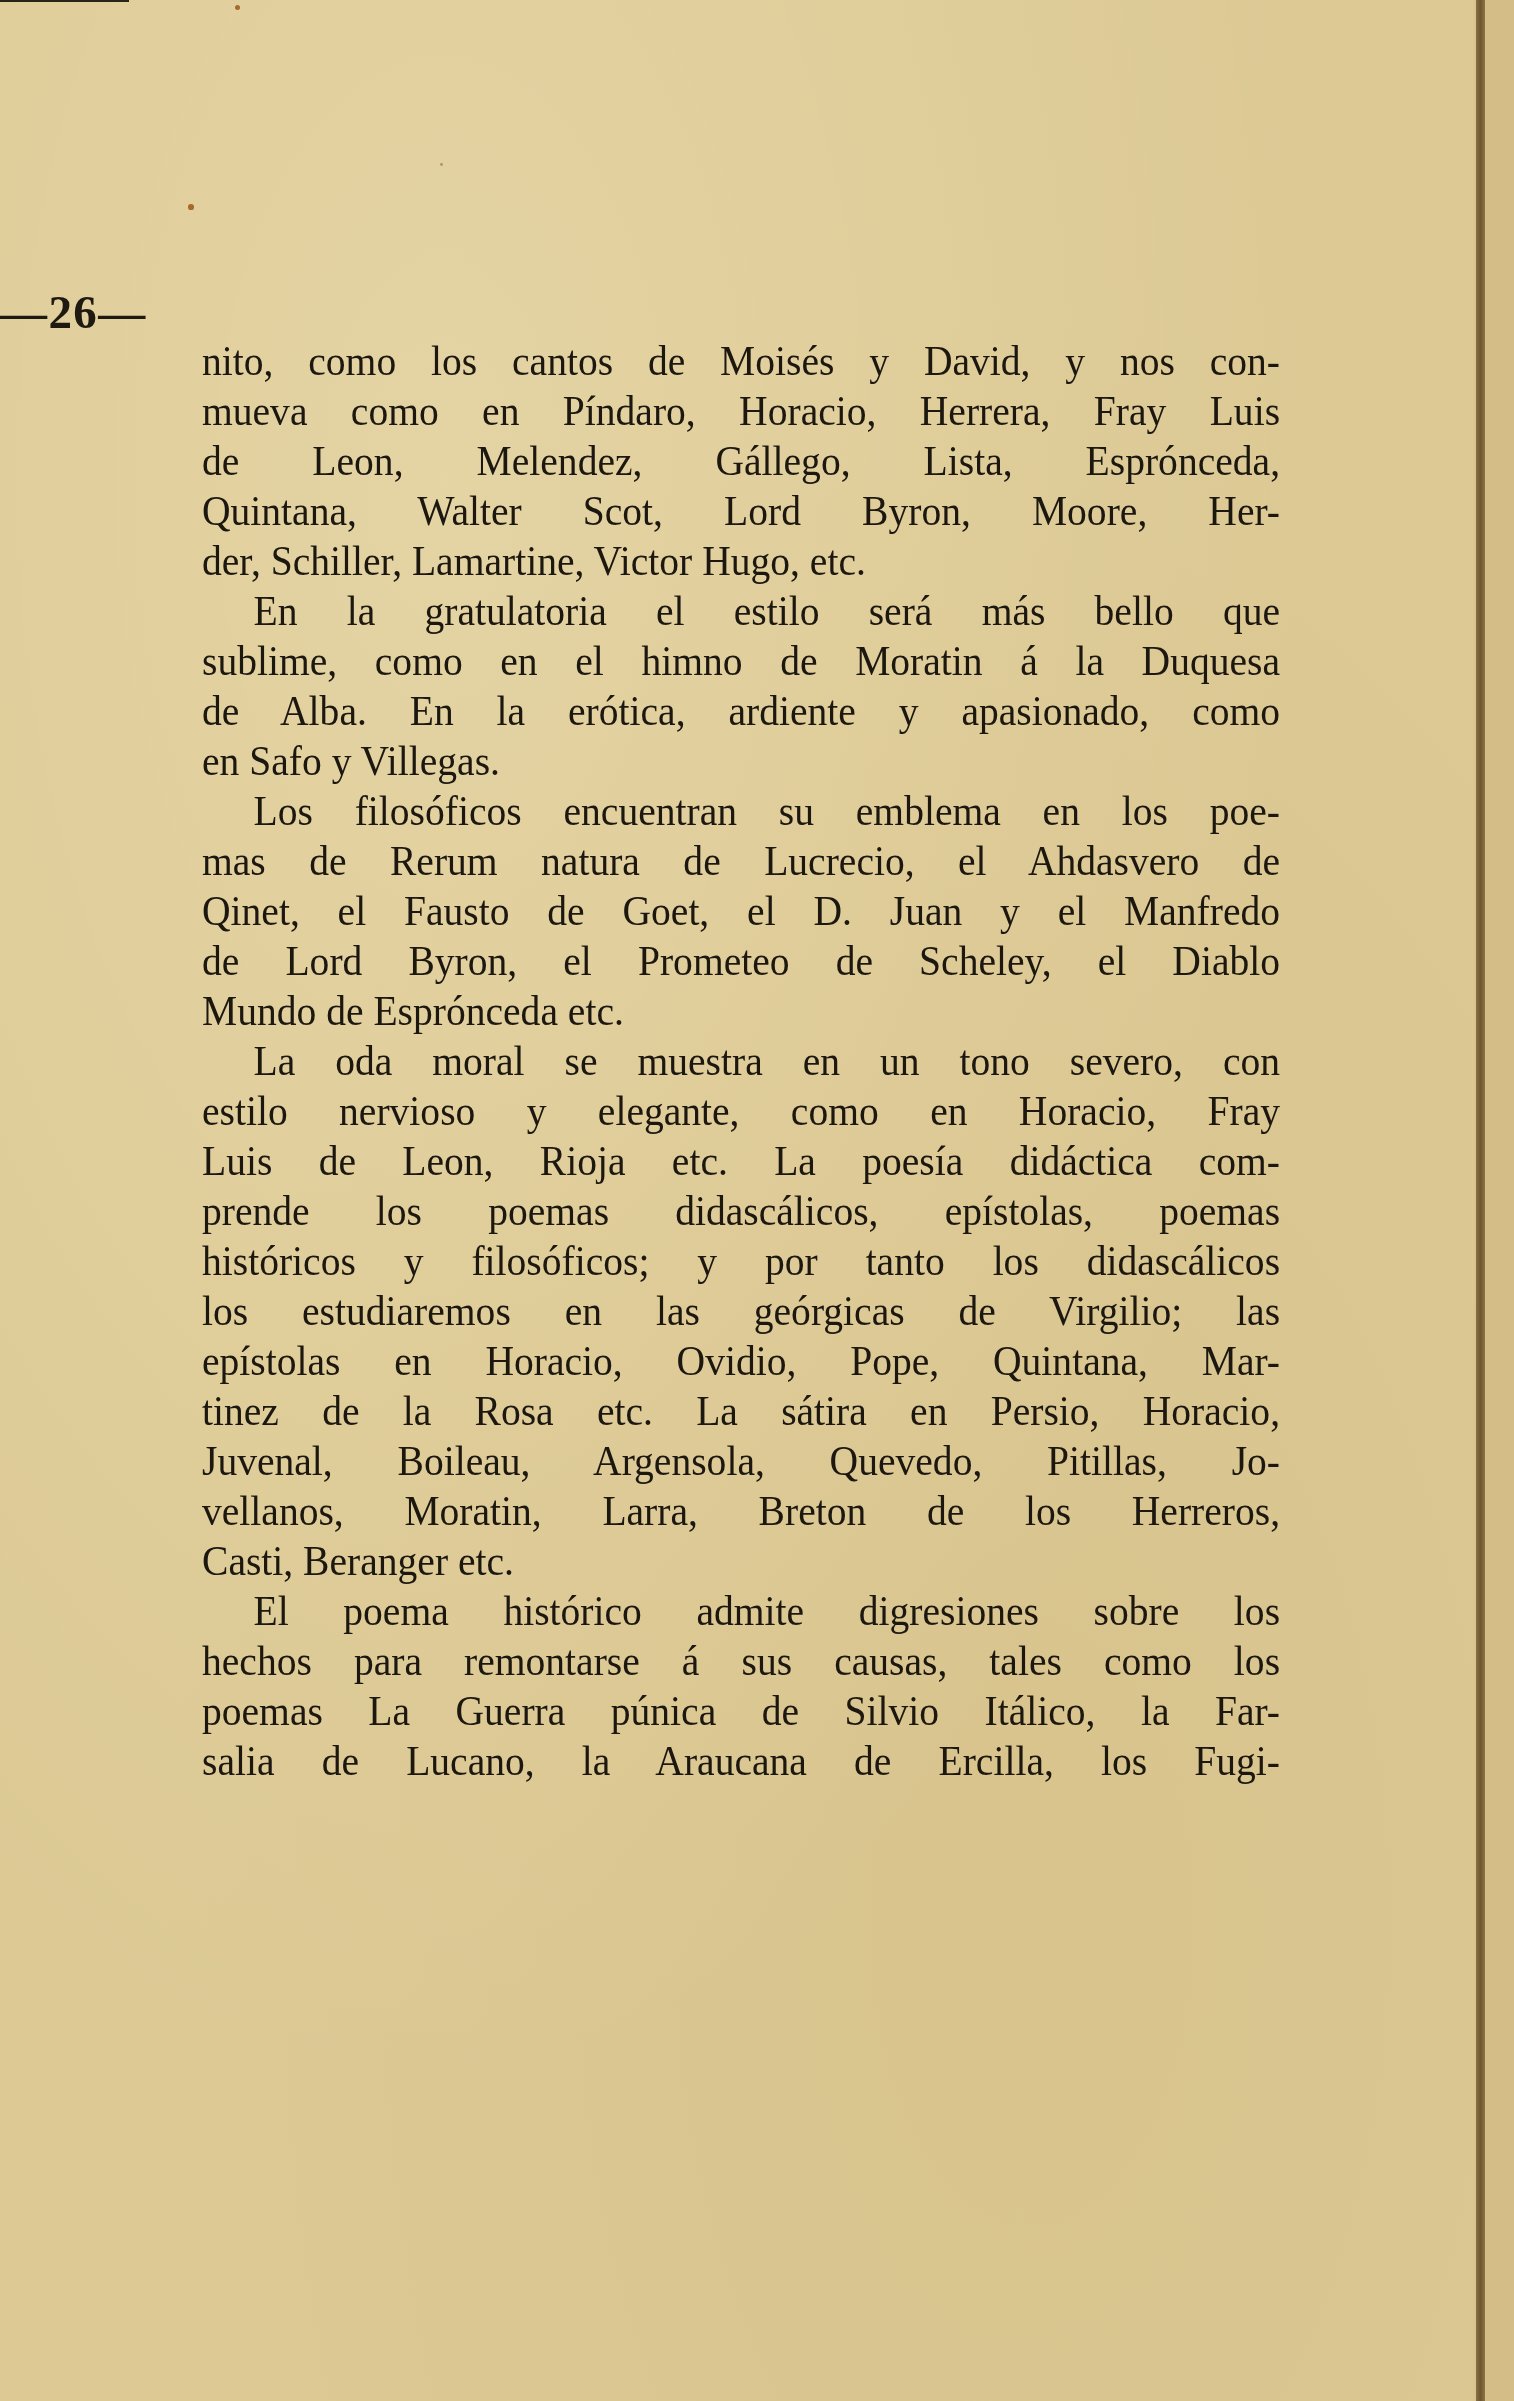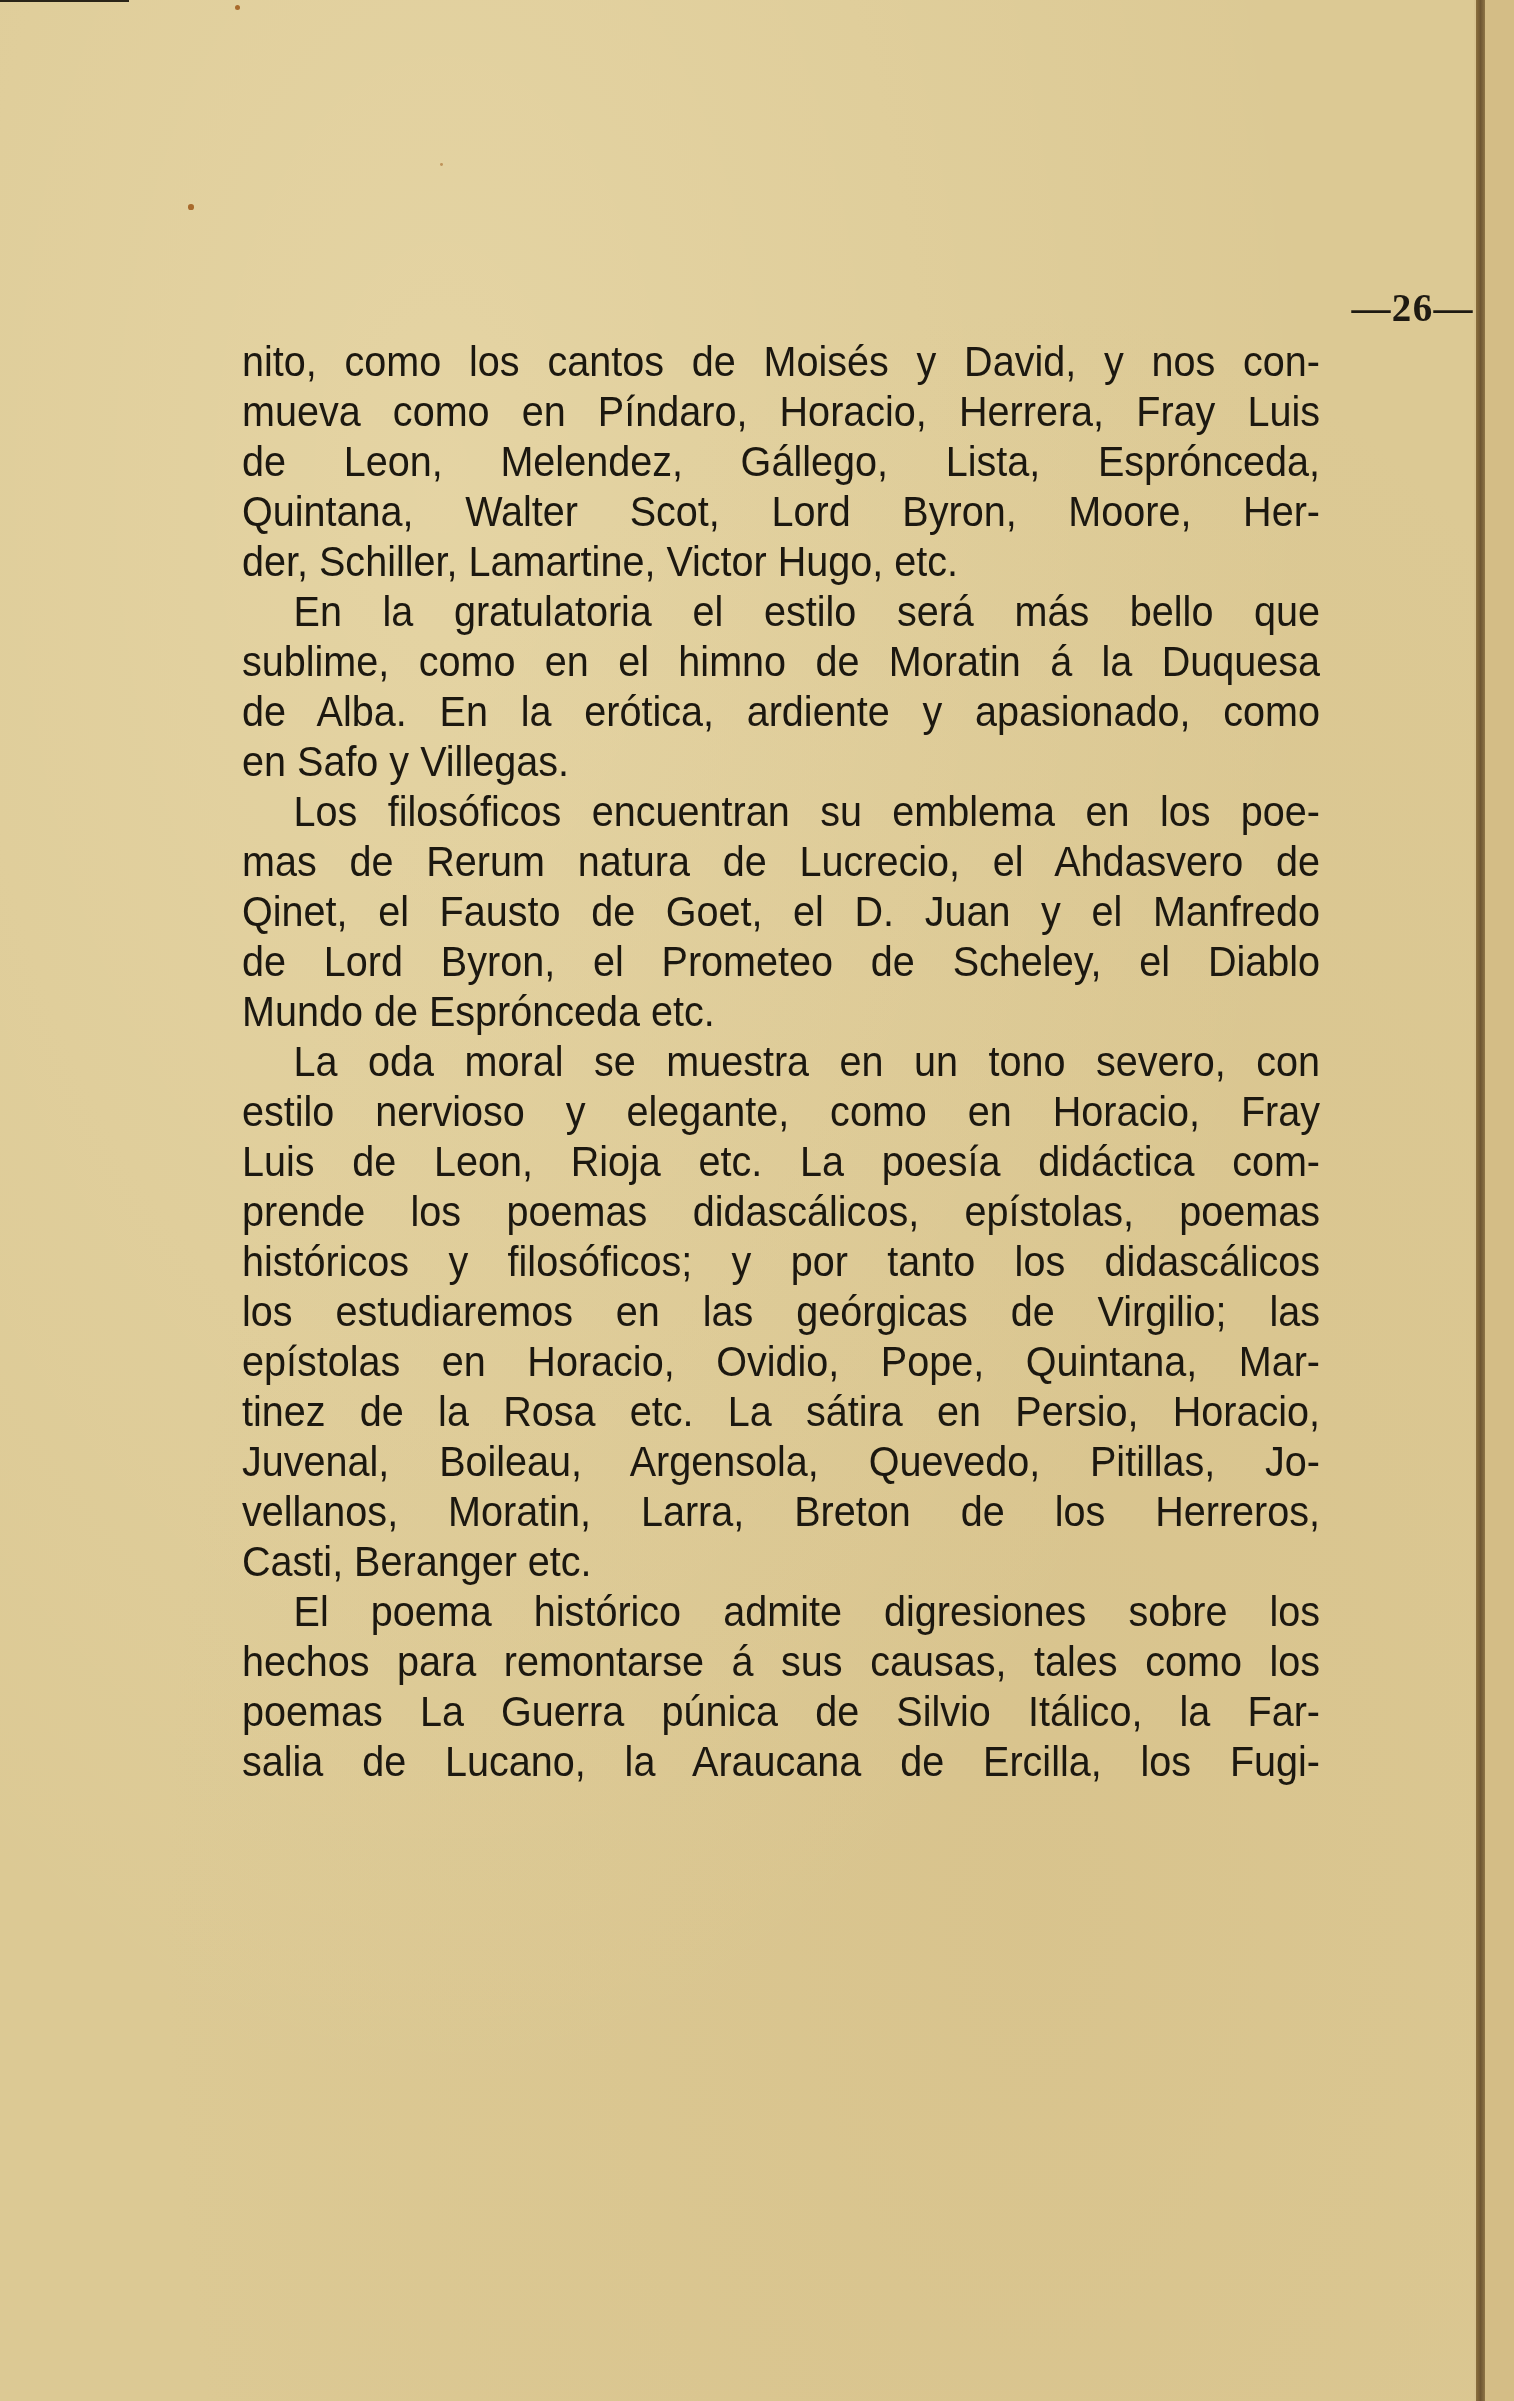--- a/index.html
+++ b/index.html
@@ -51,37 +51,36 @@
     .speck {
       position: absolute;
       border-radius: 50%;
       background: #a86a2c;
     }
     .header {
       position: absolute;
       left: 0;
       width: 1474px;
       top: 285px;
-      text-align: right;
+      text-align: left;
       font-family: "Liberation Serif", "DejaVu Serif", serif;
       font-weight: bold;
-      font-size: 39px;
+      font-size: 47px;
       color: #1e1a12;
       letter-spacing: 1.4px;
     }
     .text-block {
       position: absolute;
       left: 202px;
       top: 336px;
       width: 1078px;
-      font-family: Liberation Sans, sans-serif;
+      font-family: Liberation Serif, serif;
       font-size: 43px;
       line-height: 50px;
       color: #1c1810;
-      margin-left: 40px;
     }
     .line {
       display: block;
       white-space: nowrap;
       text-align: justify;
       text-align-last: justify;
       height: 50px;
       transform: scaleX(0.92);
       transform-origin: left center;
       width: 108.7%;

